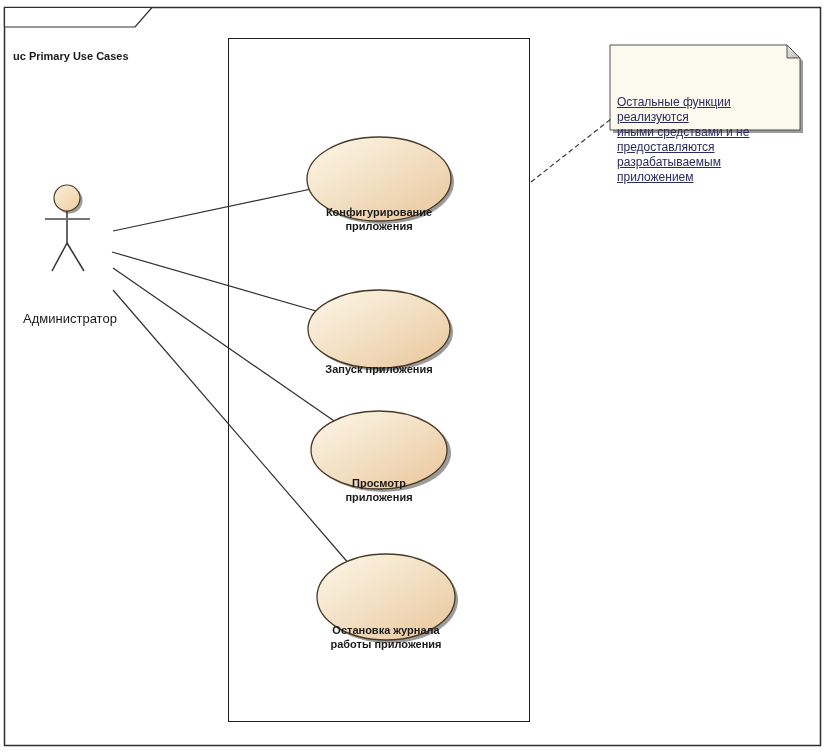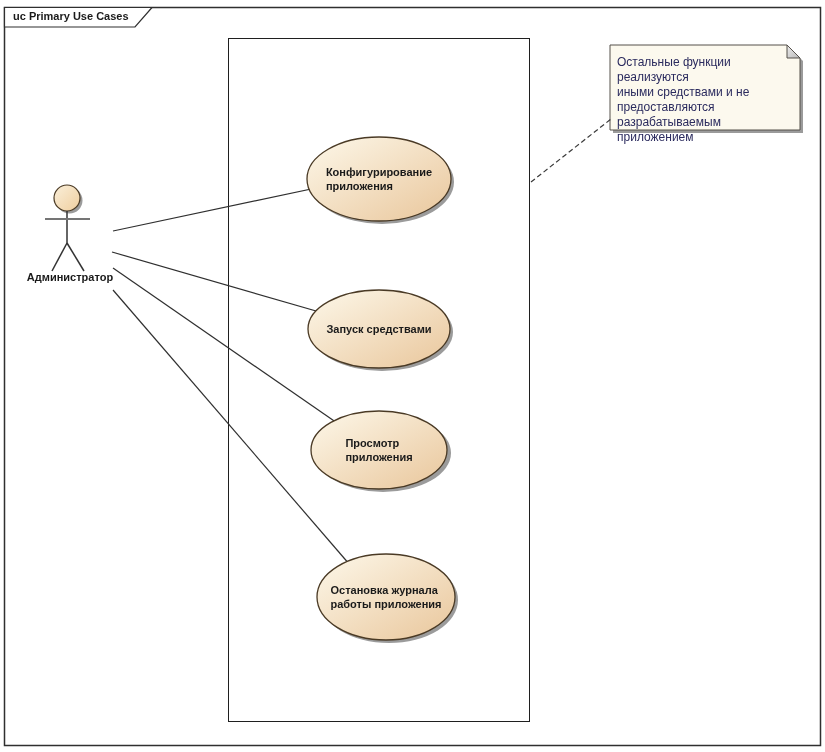--- a/index.html
+++ b/index.html
@@ -17,68 +17,70 @@
   }
   .canvas svg {
     position: absolute;
     left: 0;
     top: 0;
   }
   .overlay {
     position: absolute;
     pointer-events: none;
     color: #1a1a1a;
+    margin-top: 40px;
   }
   .frame-title {
     left: 13px;
     top: 10px;
     font-size: 11px;
     font-weight: bold;
     white-space: nowrap;
   }
   .boundary-label {
     left: 228px;
     top: 45px;
     width: 302px;
     text-align: center;
     font-size: 12px;
     font-weight: normal;
   }
   .uc-label {
     display: flex;
     align-items: center;
     justify-content: center;
-    text-align: left;
+    text-align: center;
     width: 160px;
     height: 70px;
     font-size: 11px;
     font-weight: bold;
     line-height: 14px;
     white-space: pre-line;
   }
   .uc1 { left: 299px; top: 144px; }
   .uc2 { left: 299px; top: 294px; }
   .uc3 { left: 299px; top: 415px; }
   .uc4 { left: 306px; top: 562px; }
   .actor-label {
     left: 10px;
     top: 271px;
     width: 120px;
     text-align: center;
-    font-size: 11px;
-    font-weight: bold;
+    font-size: 13px;
+    font-weight: normal;
   }
   .note-text {
     left: 617px;
     top: 55px;
     width: 180px;
     font-size: 12px;
     line-height: 15px;
     color: #2b2b5e;
     white-space: pre-line;
+    text-decoration: underline;
   }
 </style>
 </head>
 <body>
 
 <div class="canvas">
 
   <svg width="825" height="752" viewBox="0 0 825 752">
     <defs>
       <linearGradient id="gradUC" x1="0" y1="0" x2="1" y2="1">
@@ -128,21 +130,21 @@
       <line x1="45" y1="219" x2="90" y2="219" stroke="#757575" stroke-width="2"></line>
       <line x1="67" y1="243" x2="52" y2="271" stroke="#333333" stroke-width="1.5"></line>
       <line x1="67" y1="243" x2="84" y2="271" stroke="#333333" stroke-width="1.5"></line>
     </g>
   </svg>
 
   <div class="overlay frame-title">uc Primary Use Cases</div>
 
   <div class="overlay uc-label uc1">Конфигурирование
 приложения</div>
-  <div class="overlay uc-label uc2">Запуск средствами</div>
+  <div class="overlay uc-label uc2">Запуск приложения</div>
   <div class="overlay uc-label uc3">Просмотр
 приложения</div>
   <div class="overlay uc-label uc4">Остановка журнала
 работы приложения</div>
 
   <div class="overlay actor-label">Администратор</div>
   <div class="overlay note-text">Остальные функции реализуются
 иными средствами и не
 предоставляются
 разрабатываемым приложением</div>

